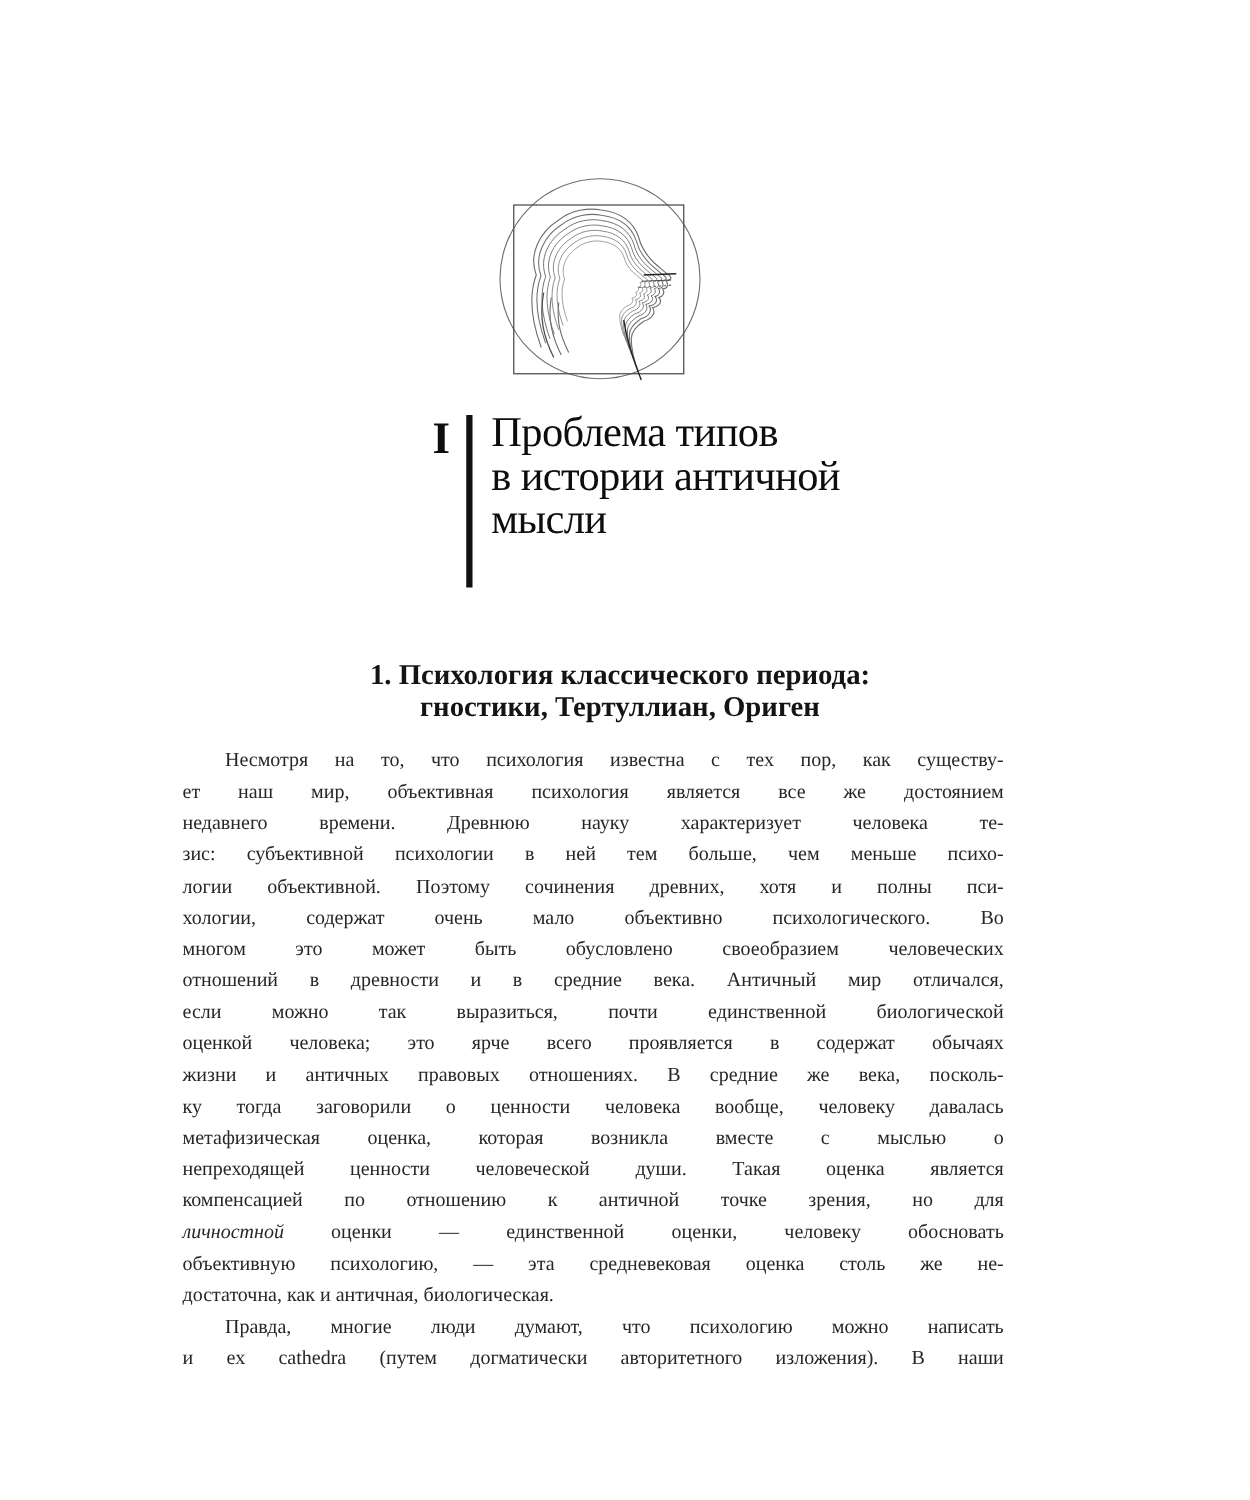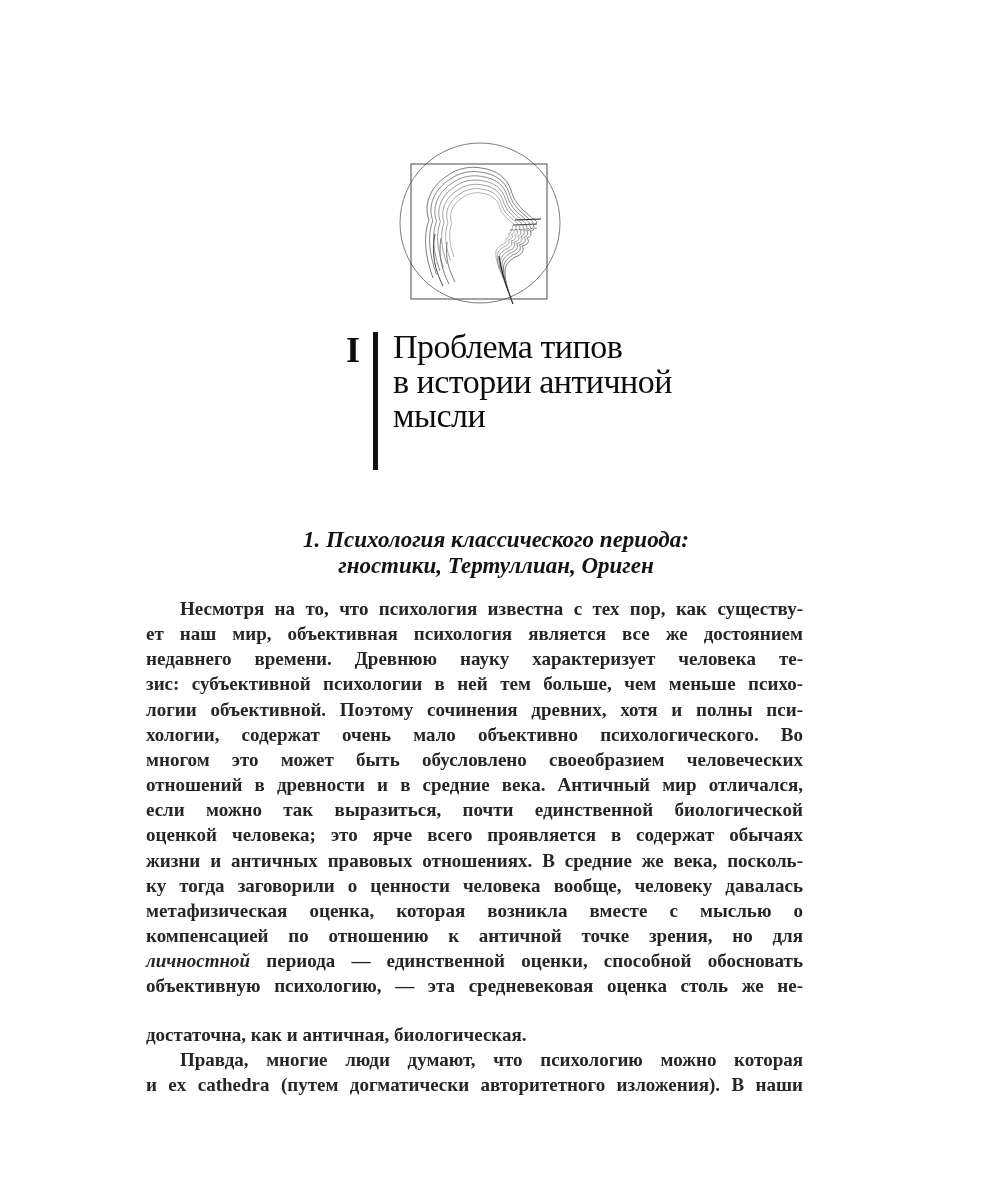--- a/index.html
+++ b/index.html
@@ -54,45 +54,43 @@
 
   
   .section-heading {
     position: absolute;
     left: 146px;
     top: 527px;
     width: 700px;
     text-align: center;
     font-weight: bold;
     color: #141414;
-    font-style: italic;
   }
   .section-heading .s-line {
     font-size: 23px;
     line-height: 25.5px;
     white-space: nowrap;
   }
 
   
   .body-text {
     position: absolute;
     left: 146px;
     top: 596px;
     width: 657px;
     color: #262626;
   }
   .body-line {
-    font-size: 19px;
+    font-size: 16px;
     line-height: 25.15px;
     text-align: justify;
     text-align-last: justify;
     white-space: normal;
-    font-weight: bold;
   }
-  .body-line.no-justify { text-align: left; text-align-last: left; margin-top: 23px; }
+  .body-line.no-justify { text-align: left; text-align-last: left; }
   .body-line.indent { padding-left: 34px; }
   .body-line .italic { font-style: italic; }
 
   svg .thin  { fill: none; stroke: #6e6e6e; stroke-width: 0.9; }
   svg .mid   { fill: none; stroke: #4a4a4a; stroke-width: 1; }
   svg .dark  { fill: none; stroke: #222222; stroke-width: 1.1; }
 </style>
 </head>
 <body>
 
@@ -158,21 +156,22 @@
       <div class="body-line"><span>зис: субъективной психологии в ней тем больше, чем меньше психо-</span></div>
       <div class="body-line"><span>логии объективной. Поэтому сочинения древних, хотя и полны пси-</span></div>
       <div class="body-line"><span>хологии, содержат очень мало объективно психологического. Во</span></div>
       <div class="body-line"><span>многом это может быть обусловлено своеобразием человеческих</span></div>
       <div class="body-line"><span>отношений в древности и в средние века. Античный мир отличался,</span></div>
       <div class="body-line"><span>если можно так выразиться, почти единственной биологической</span></div>
       <div class="body-line"><span>оценкой человека; это ярче всего проявляется в содержат обычаях</span></div>
       <div class="body-line"><span>жизни и античных правовых отношениях. В средние же века, посколь-</span></div>
       <div class="body-line"><span>ку тогда заговорили о ценности человека вообще, человеку давалась</span></div>
       <div class="body-line"><span>метафизическая оценка, которая возникла вместе с мыслью о</span></div>
+      <div class="body-line"><span>непреходящей ценности человеческой души. Такая оценка является</span></div>
       <div class="body-line"><span>компенсацией по отношению к античной точке зрения, но для</span></div>
-      <div class="body-line"><span class="italic">личностной</span><span> периода — единственной оценки, способной обосновать</span></div>
+      <div class="body-line"><span class="italic">личностной</span><span> оценки — единственной оценки, человеку обосновать</span></div>
       <div class="body-line"><span>объективную психологию, — эта средневековая оценка столь же не-</span></div>
       <div class="body-line no-justify"><span>достаточна, как и античная, биологическая.</span></div>
-      <div class="body-line indent"><span>Правда, многие люди думают, что психологию можно которая</span></div>
+      <div class="body-line indent"><span>Правда, многие люди думают, что психологию можно написать</span></div>
       <div class="body-line"><span>и ex cathedra (путем догматически авторитетного изложения). В наши</span></div>
     </div>
 
 </div>
 
 </body></html>

